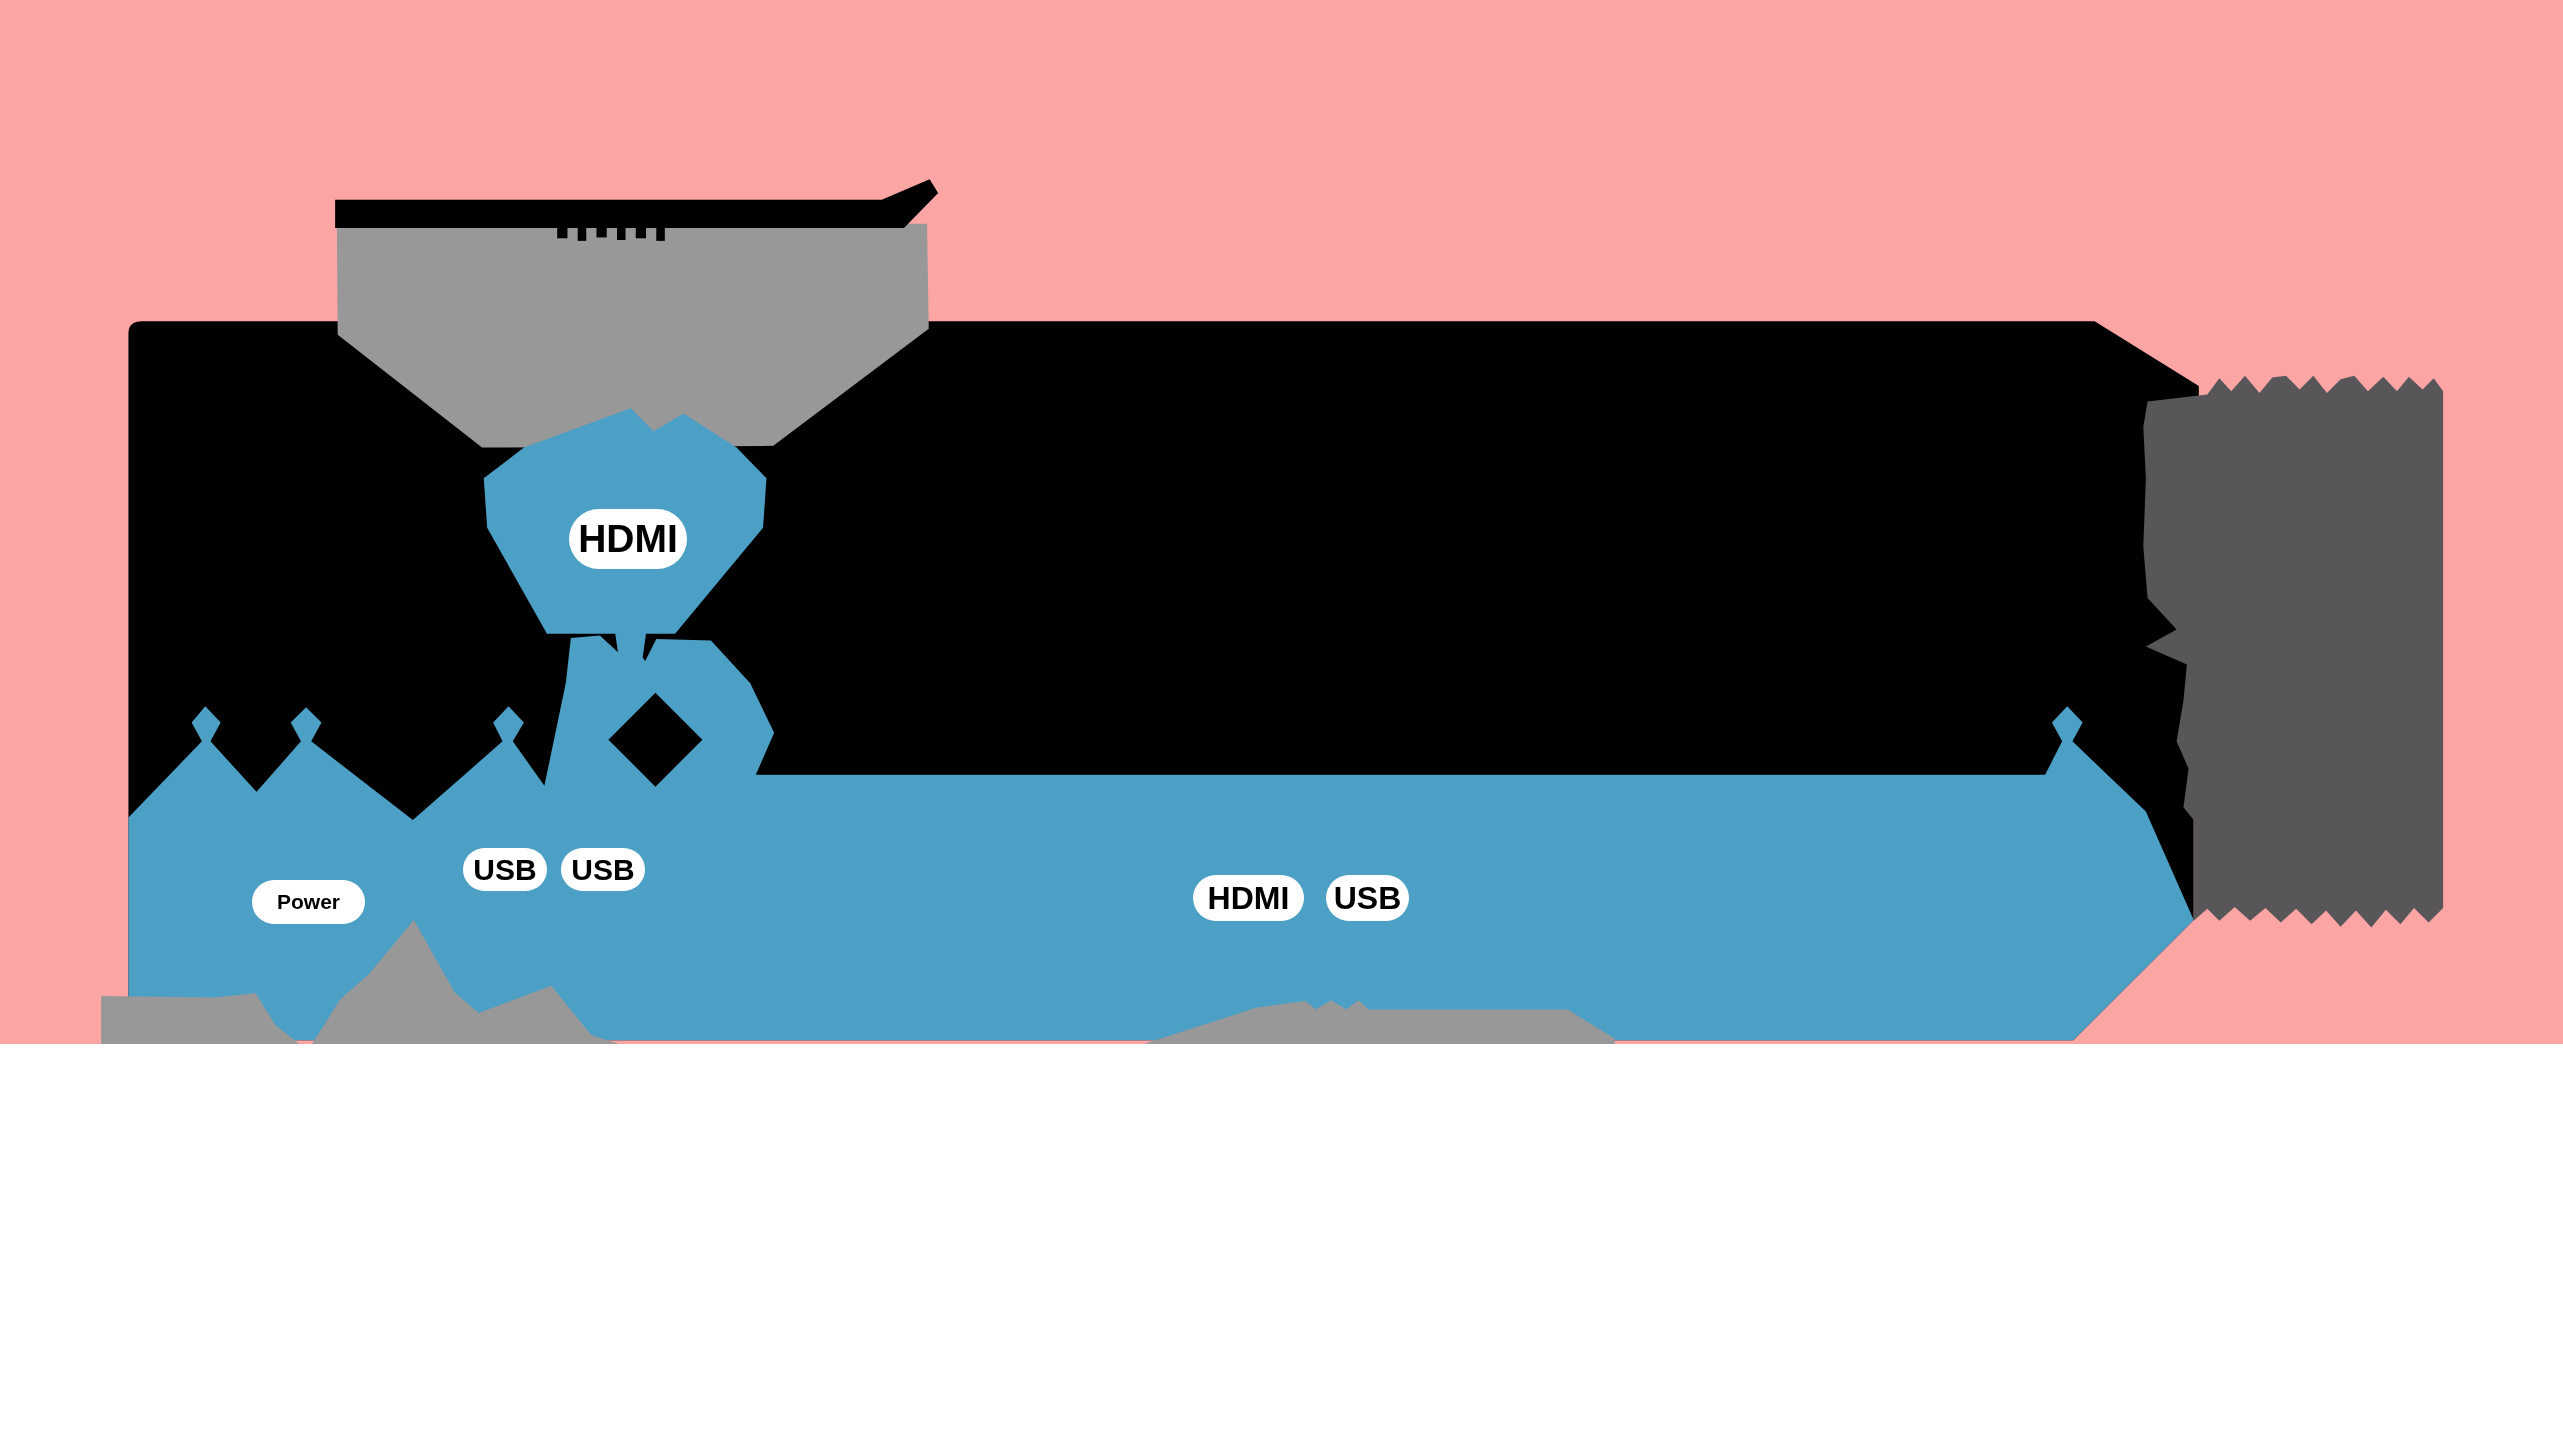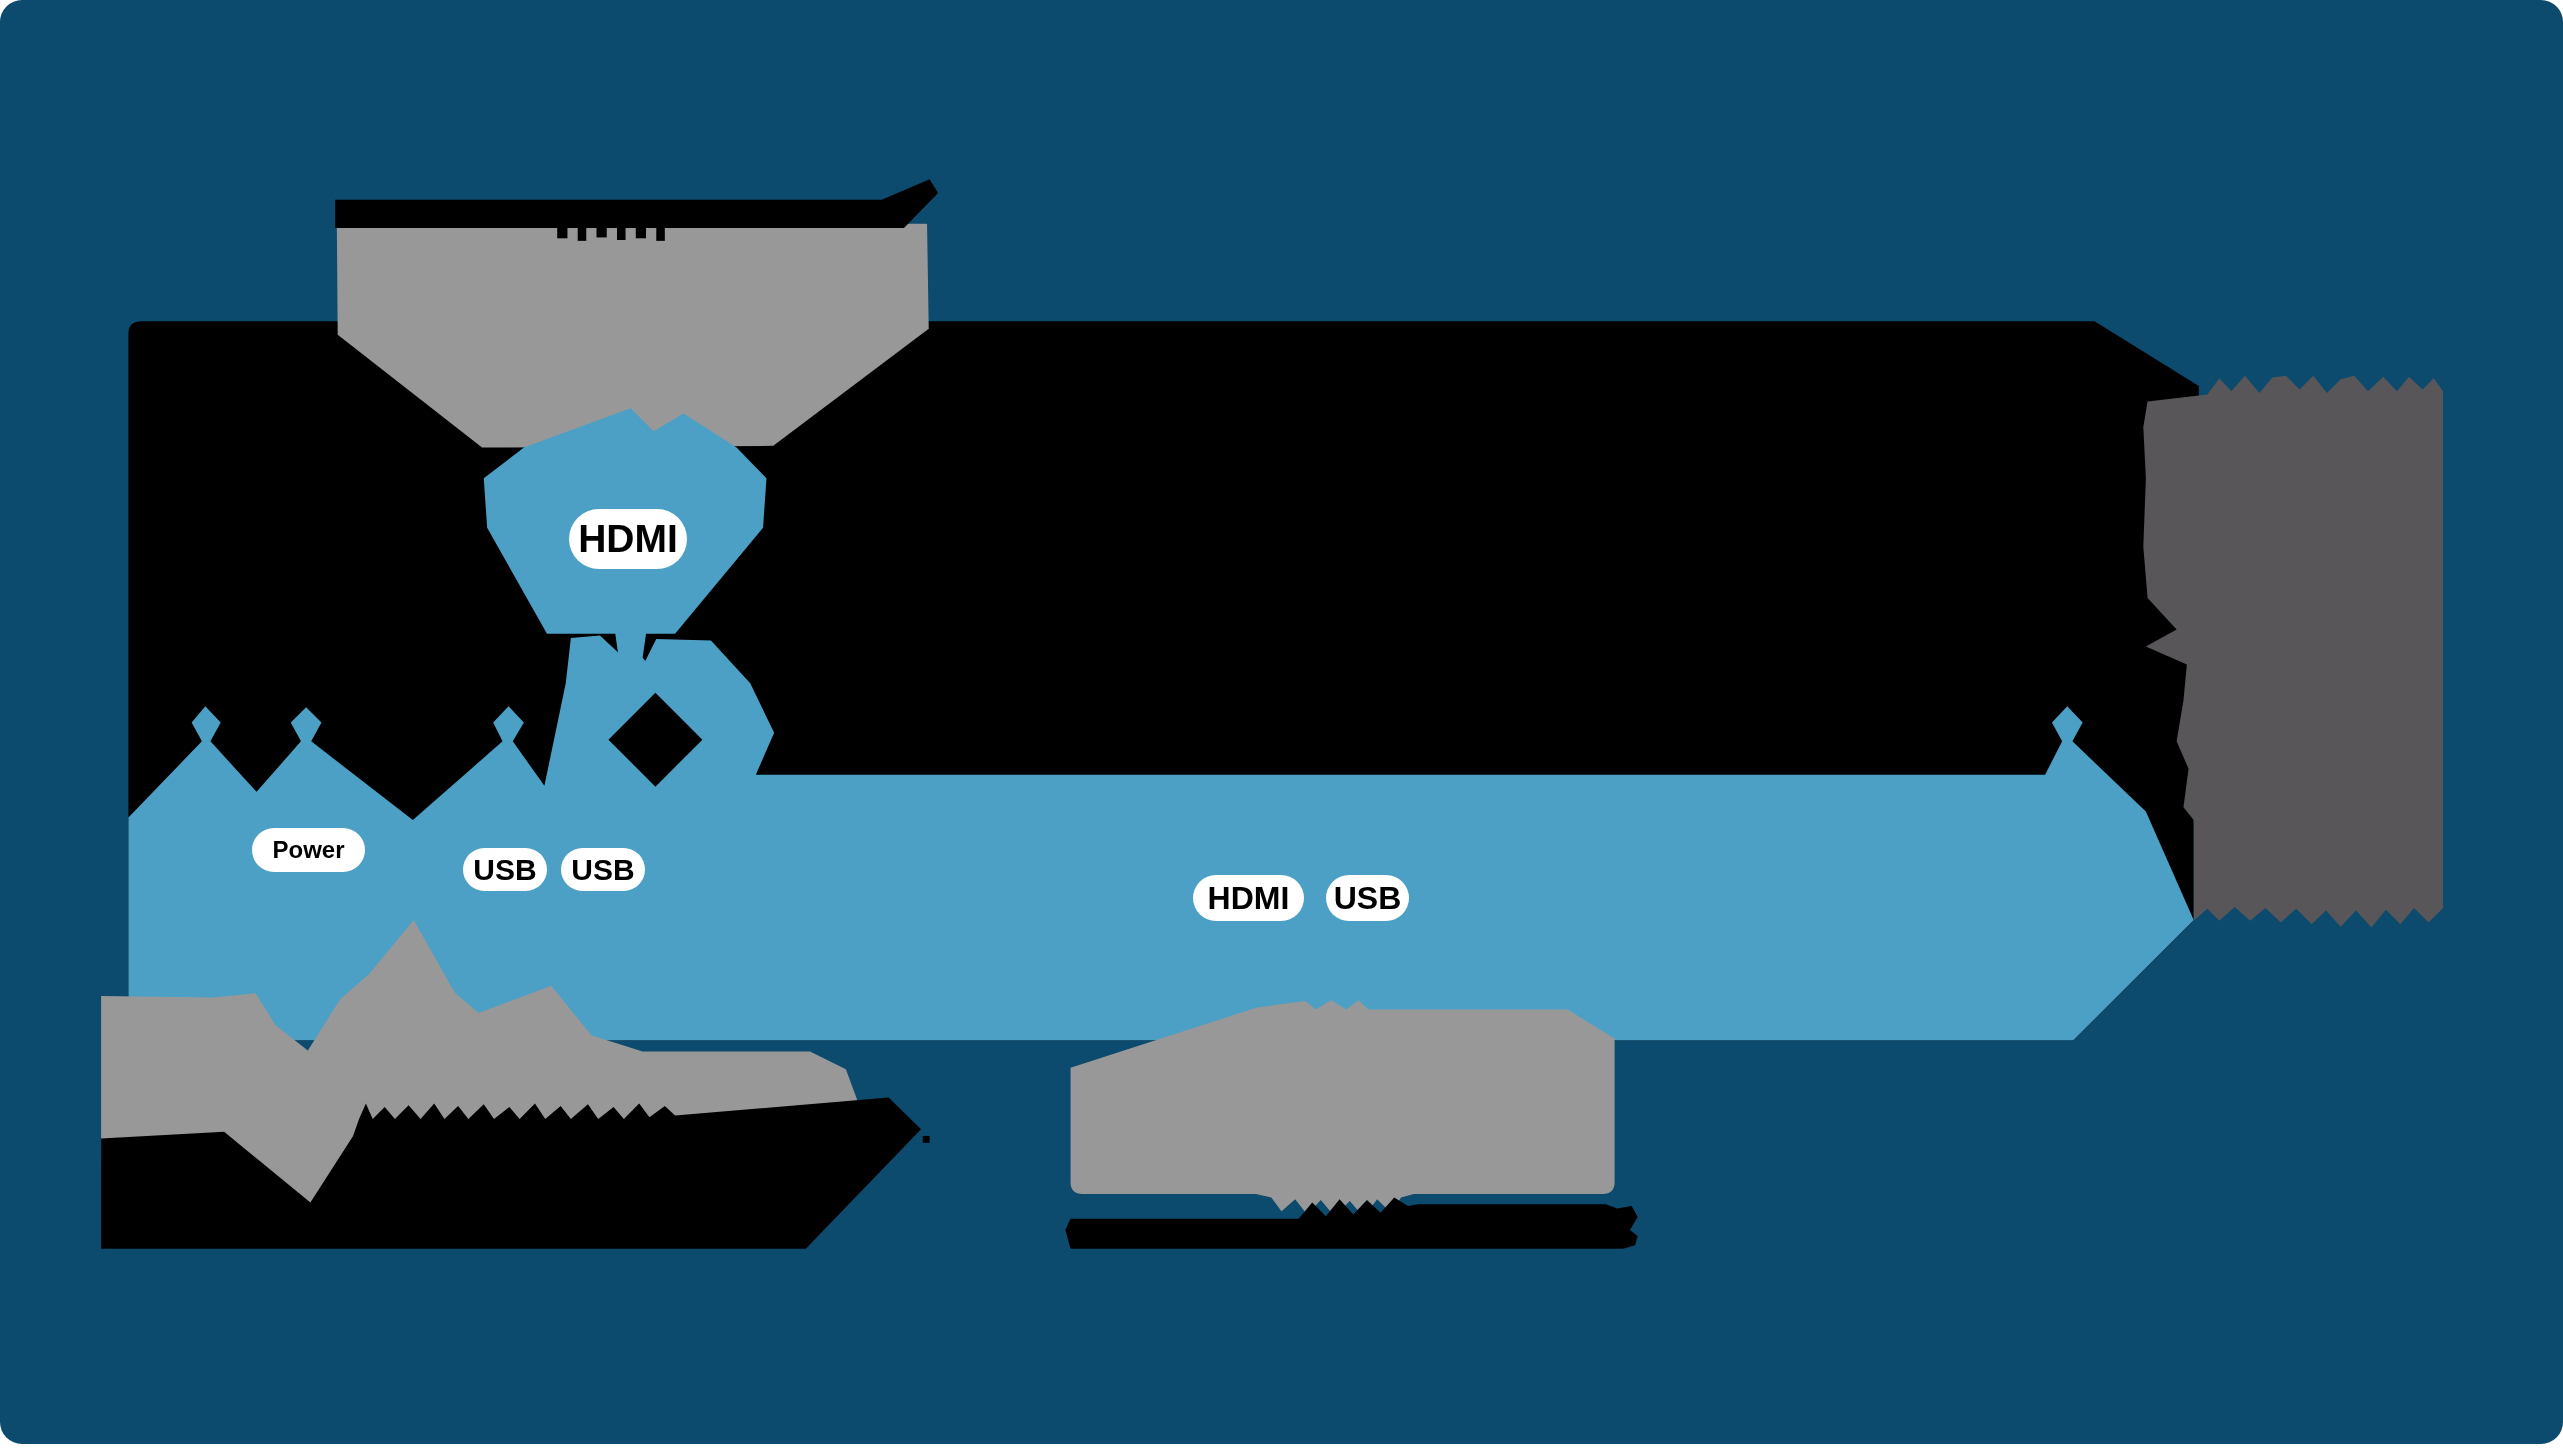--- a/index.html
+++ b/index.html
@@ -1,34 +1,33 @@
 <!DOCTYPE html>
 <html style="font-size:13.7px"><head>
 <meta charset="utf-8">
 <style>
   html,body{margin:0;padding:0;background:#ffffff;}
   .stage{
     position:relative;
-    width:2563px;height:1444px;
-    background:#0c4a6e;
+    width:2563px;height:1044px;
+    background:#fca5a5;
     overflow:hidden;
     font-family:"Liberation Sans", sans-serif;
-    border-radius:22px;
   }
   .stage svg{position:absolute;left:0;top:0;}
   .pill{
     position:absolute;
     background:#ffffff;
     color:#000000;
     display:flex;align-items:center;justify-content:center;
     font-weight:bold;
     box-sizing:border-box;
   }
   .pill-top-hdmi   {left:569px;top:509px;width:118px;height:60px;border-radius:30px;font-size:39px;}
-  .pill-power      {left:252px;top:828px;width:113px;height:44px;border-radius:22px;font-size:24px;}
+  .pill-power      {left:252px;top:880px;width:113px;height:44px;border-radius:22px;font-size:21px;}
   .pill-usb-1      {left:463px;top:848px;width:84px;height:43px;border-radius:21.4px;font-size:30px;}
   .pill-usb-2      {left:561px;top:848px;width:84px;height:43px;border-radius:21.4px;font-size:30px;}
   .pill-center-hdmi{left:1193px;top:875px;width:111px;height:46px;border-radius:23px;font-size:32px;}
   .pill-center-usb {left:1326px;top:875px;width:83px;height:46px;border-radius:23px;font-size:32px;}
 </style>
 </head>
 <body>
 
 <div class="stage">
 

